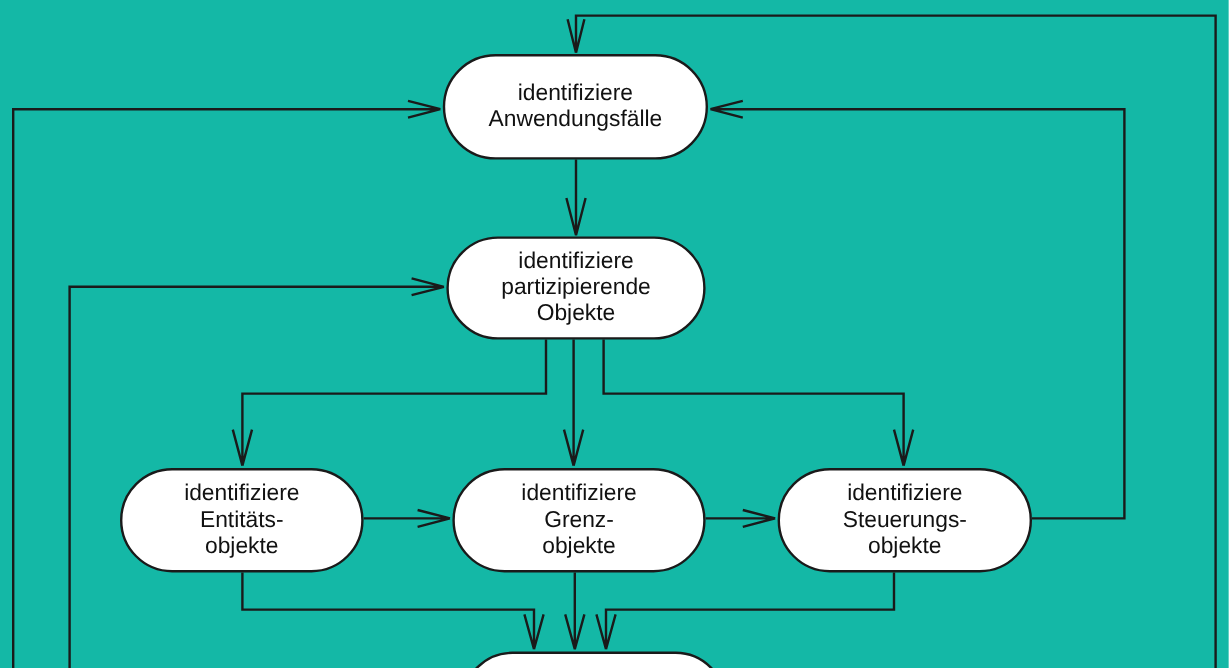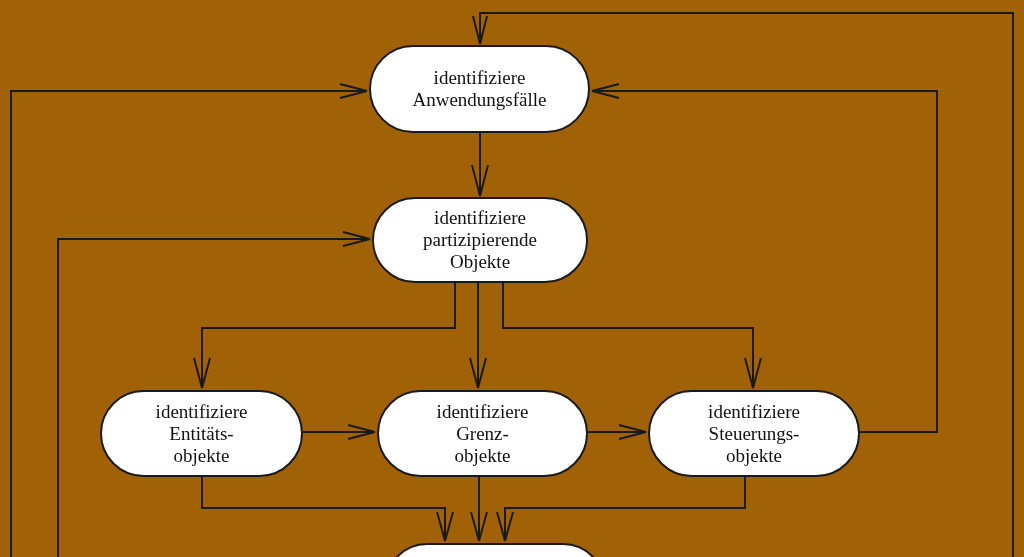--- a/index.html
+++ b/index.html
@@ -5,22 +5,22 @@
   html, body {
     margin: 0;
     padding: 0;
     background: #ffffff;
   }
   #stage {
     position: relative;
     width: 1024px;
     height: 557px;
     overflow: hidden;
-    background: #a16207;
-    font-family: Liberation Serif, serif;
+    background: #14b8a6;
+    font-family: Liberation Sans, sans-serif;
   }
   #edges {
     position: absolute;
     left: 0;
     top: 0;
   }
   #edges path {
     stroke: #1a1a1a;
     stroke-width: 2;
     fill: none;

